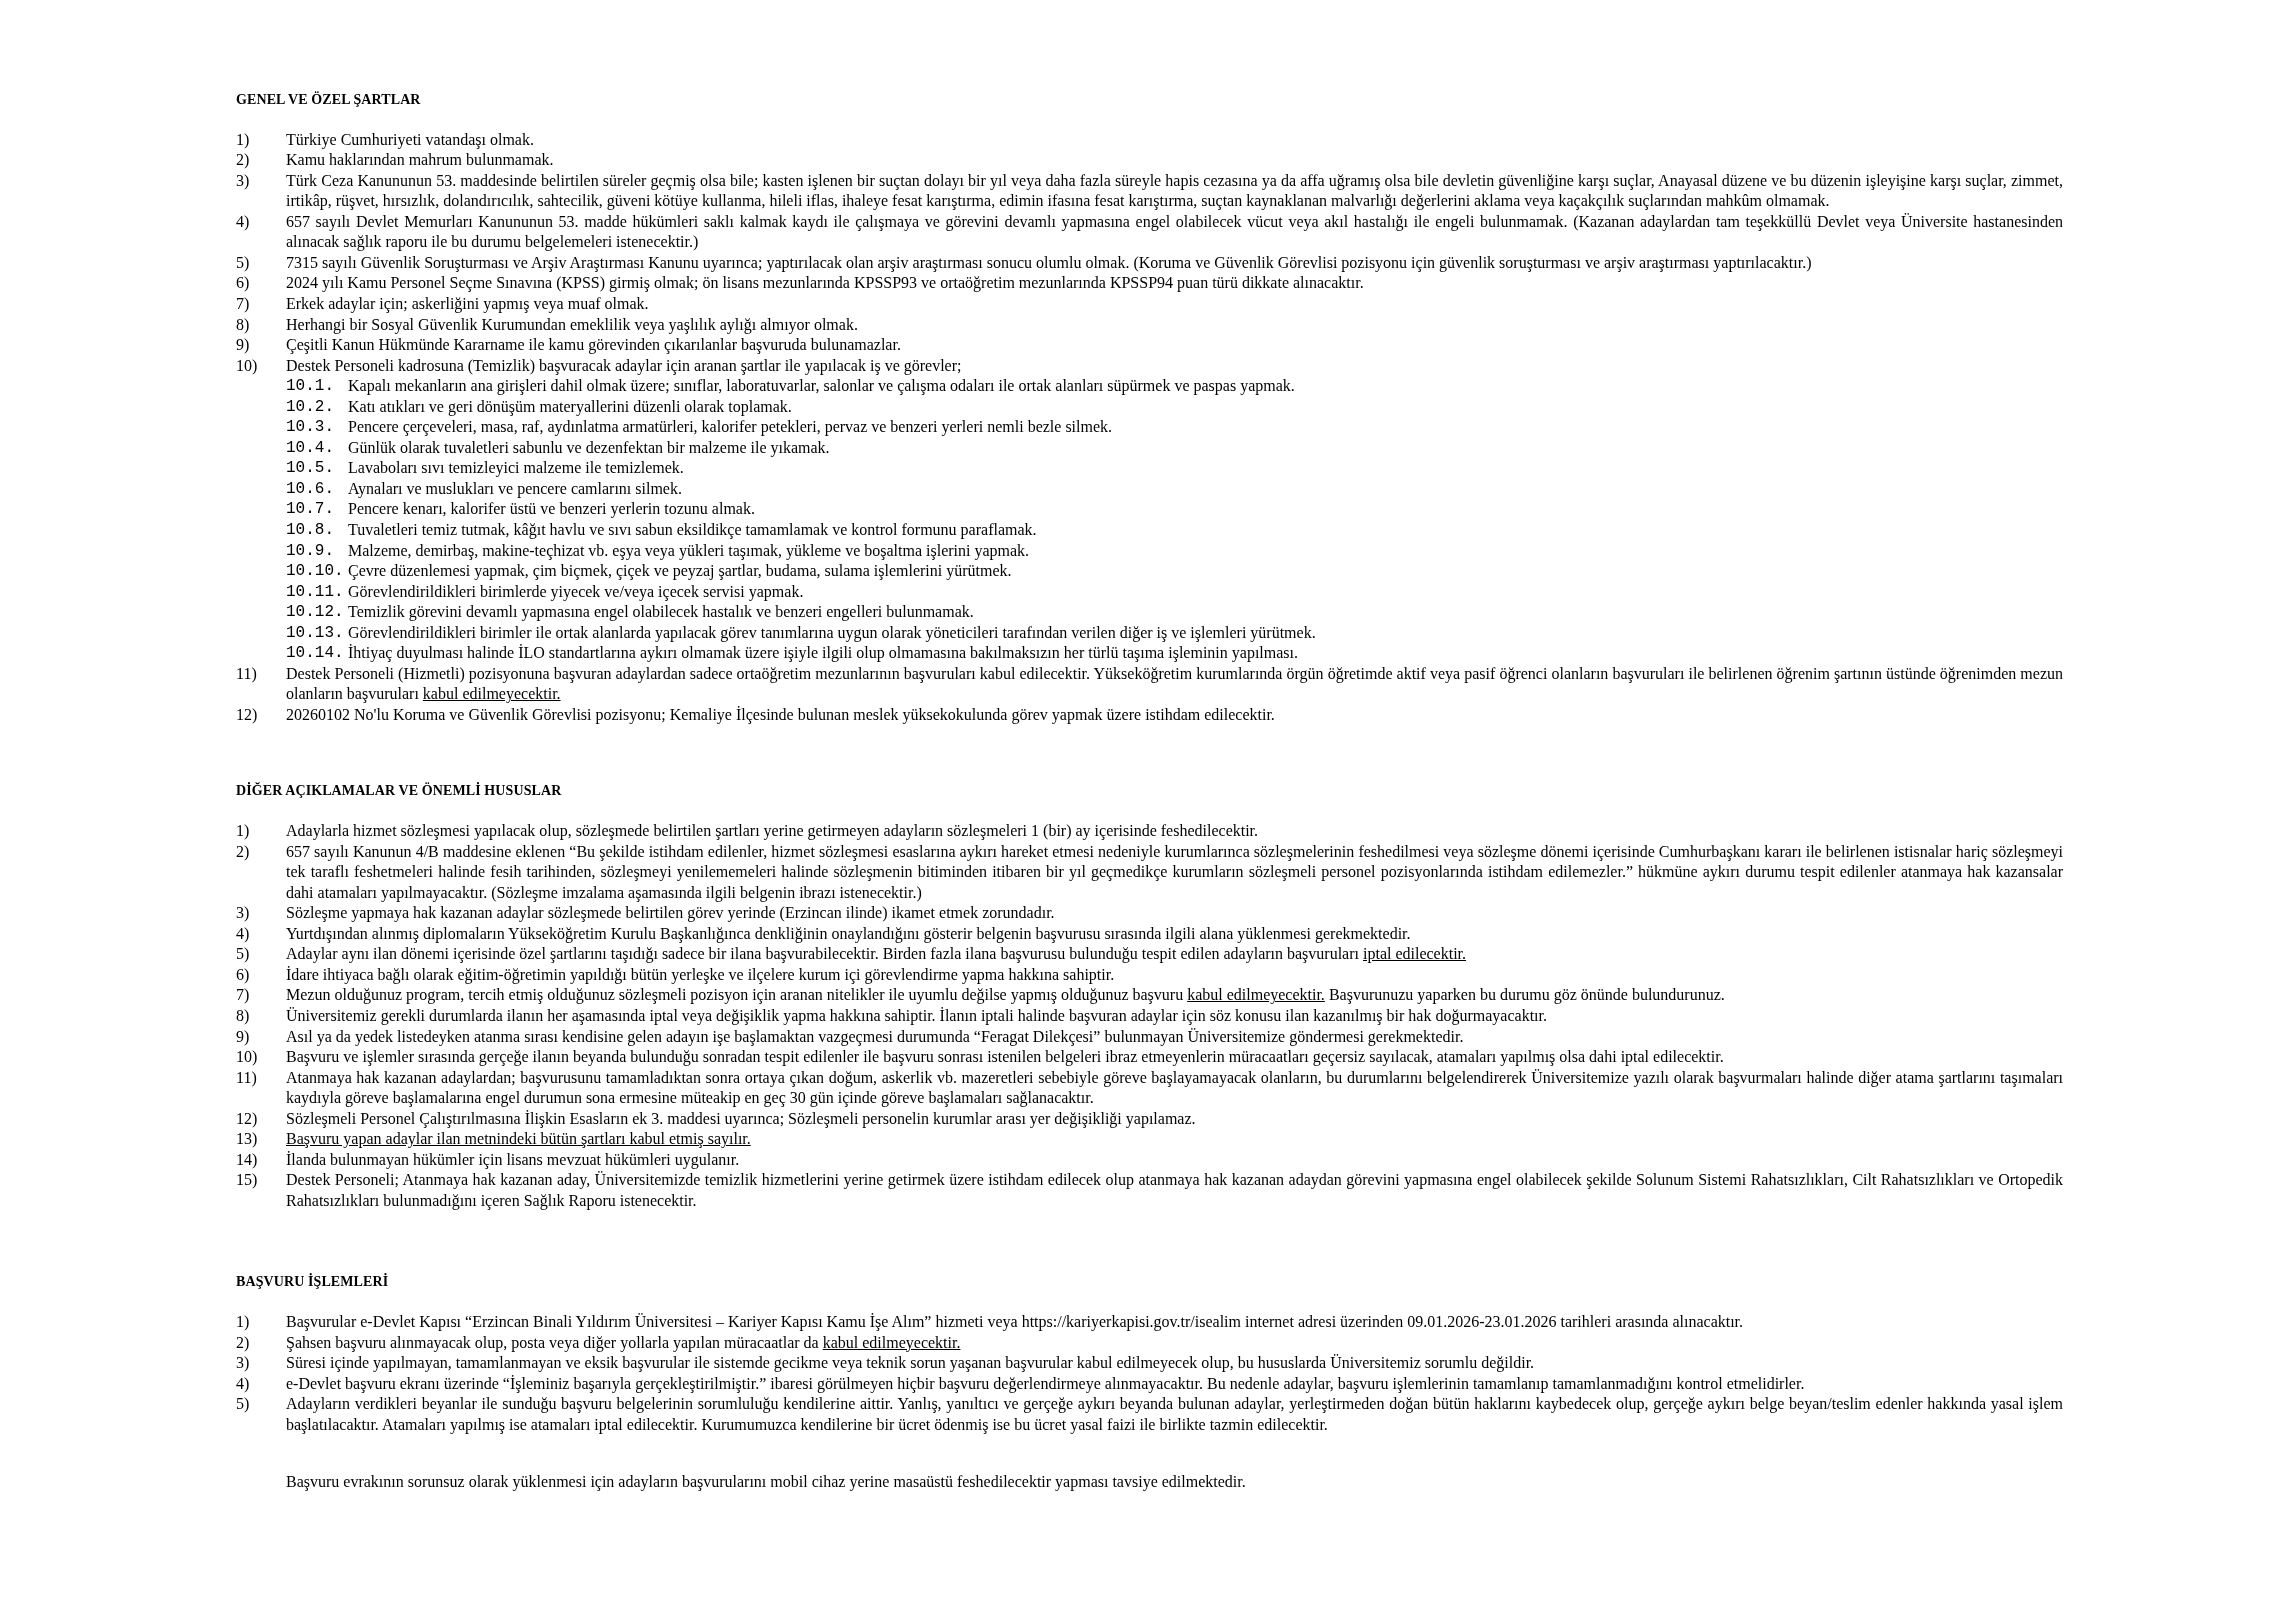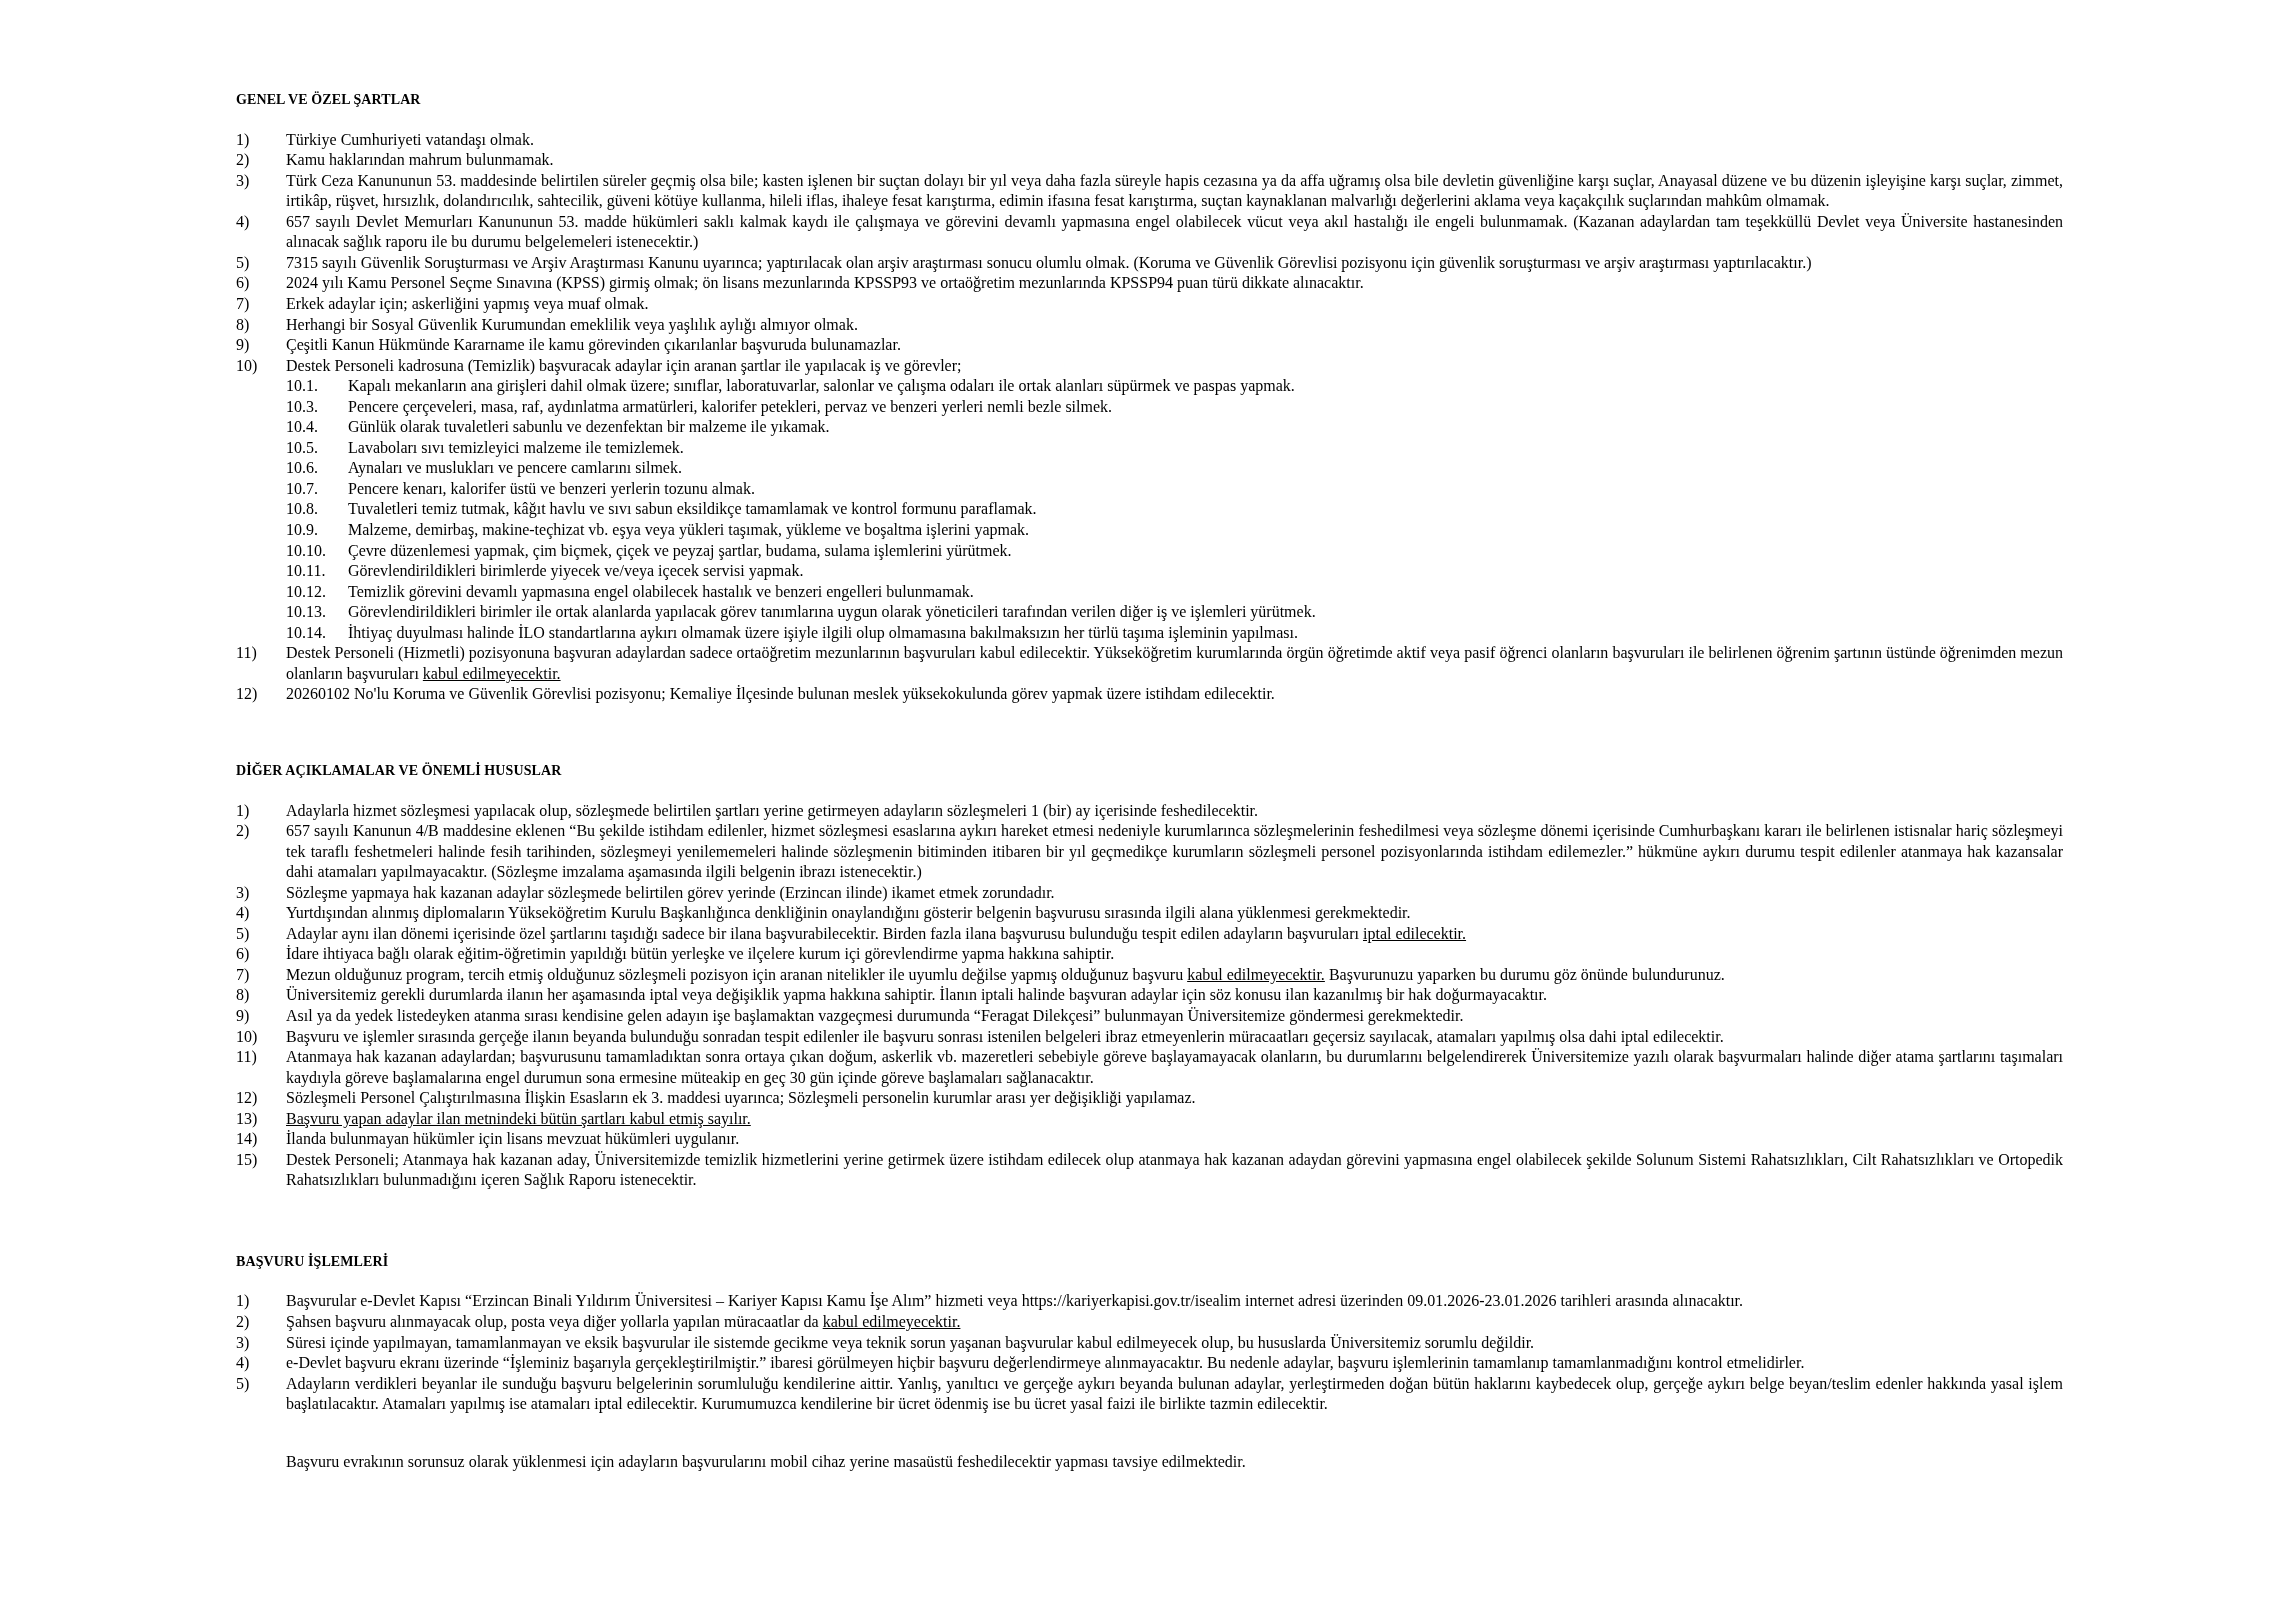--- a/index.html
+++ b/index.html
@@ -66,20 +66,21 @@
     font-size: 16px;
     line-height: 1.285;
     text-align: left;
   }
   .sublist > li > .submarker {
     position: absolute;
     left: 0;
     top: 0;
     width: 58px;
     text-align: left;
+    font-family: Liberation Mono, monospace;
   }
   .u { text-decoration: underline; }
   .tail-para {
     font-size: 16px;
     line-height: 1.285;
     margin: 37px 0 0 0;
     padding-left: 50px;
   }
 </style>
 </head>
@@ -129,20 +130,24 @@
 
     <li>
       <span class="marker">10)</span>
       <span class="body">Destek Personeli kadrosuna (Temizlik) başvuracak adaylar için aranan şartlar ile yapılacak iş ve görevler;</span>
       <ul class="sublist">
         <li>
           <span class="submarker">10.1.</span>
           <span>Kapalı mekanların ana girişleri dahil olmak üzere; sınıflar, laboratuvarlar, salonlar ve çalışma odaları ile ortak alanları süpürmek ve paspas yapmak.</span>
         </li>
         <li>
+          <span class="submarker">10.2.</span>
+          <span>Katı atıkları ve geri dönüşüm materyallerini düzenli olarak toplamak.</span>
+        </li>
+        <li>
           <span class="submarker">10.3.</span>
           <span>Pencere çerçeveleri, masa, raf, aydınlatma armatürleri, kalorifer petekleri, pervaz ve benzeri yerleri nemli bezle silmek.</span>
         </li>
         <li>
           <span class="submarker">10.4.</span>
           <span>Günlük olarak tuvaletleri sabunlu ve dezenfektan bir malzeme ile yıkamak.</span>
         </li>
         <li>
           <span class="submarker">10.5.</span>
           <span>Lavaboları sıvı temizleyici malzeme ile temizlemek.</span>

